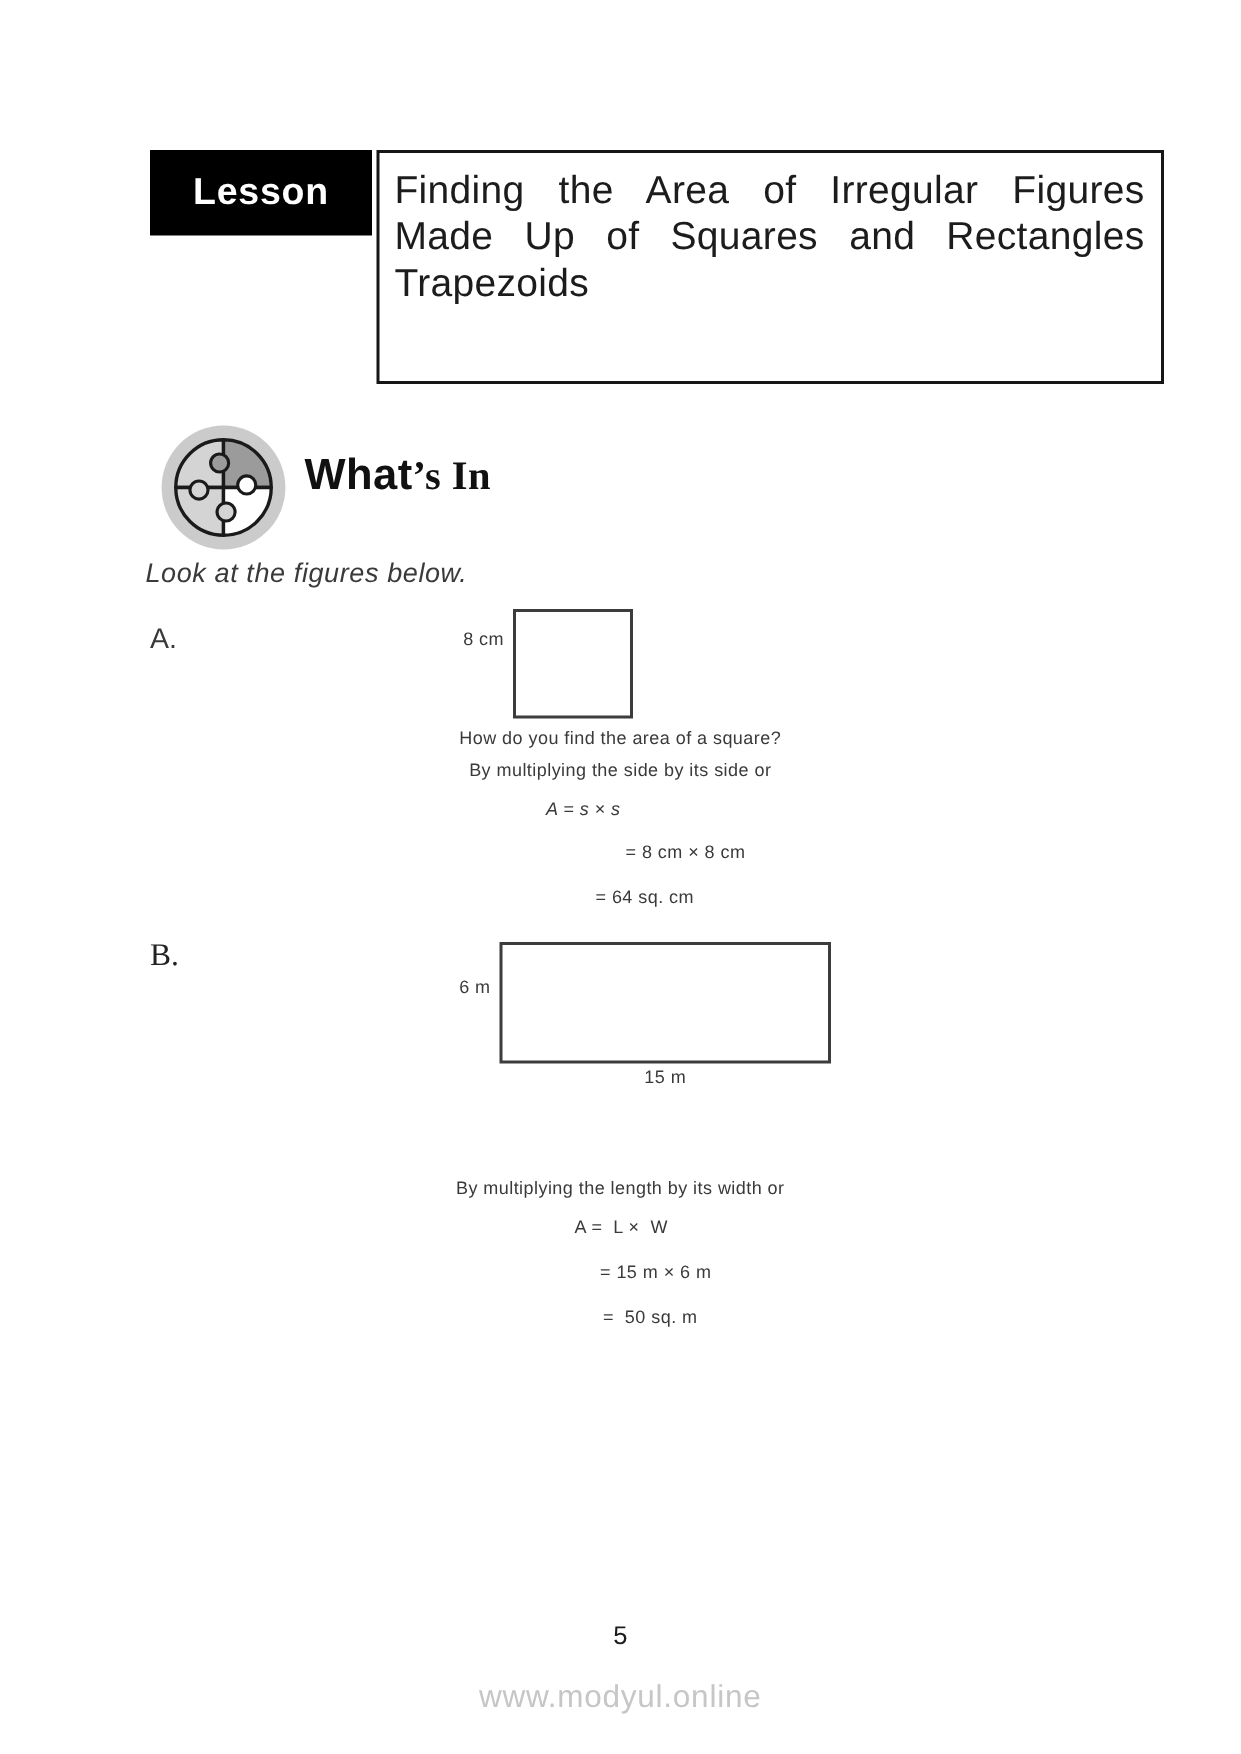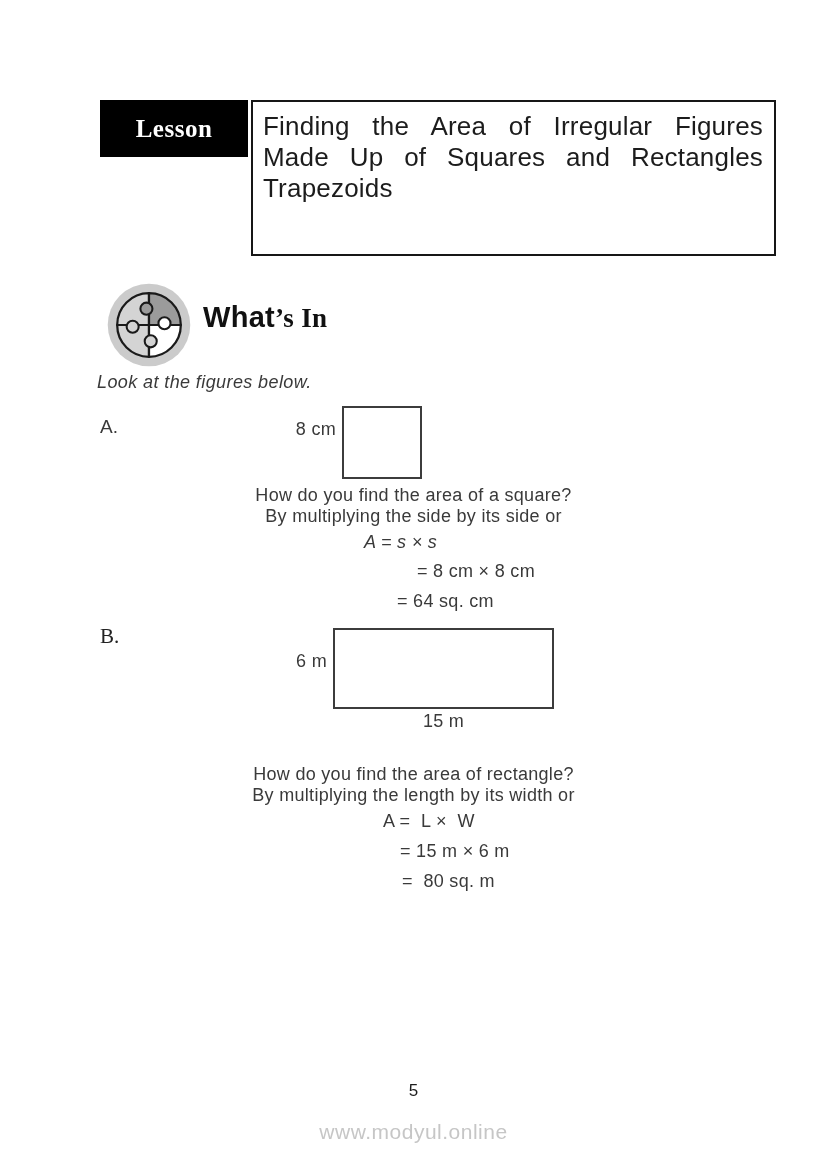--- a/index.html
+++ b/index.html
@@ -4,21 +4,21 @@
 <style>
   html,body{margin:0;padding:0;background:#ffffff;}
   .page{
     position:relative;width:827px;height:1169px;background:#ffffff;
     font-family:"Liberation Sans",sans-serif;color:#333;overflow:hidden;
   }
   
   .lesson-badge{
     position:absolute;left:100px;top:100px;width:148px;height:57px;
     background:#000;color:#fff;display:flex;align-items:center;justify-content:center;
-    font-family:Liberation Serif, serif;font-weight:bold;font-size:25px;letter-spacing:.5px;
+    font-family:Liberation Sans, sans-serif;font-weight:bold;font-size:25px;letter-spacing:.5px;
   }
   .title-box{
     position:absolute;left:251px;top:100px;width:525px;height:156px;
     box-sizing:border-box;border:2px solid #161616;
     padding:9px 11px 0 10px;color:#1c1c1c;
     font-size:26px;line-height:31px;letter-spacing:.2px;
   }
   .title-line{text-align:justify;text-align-last:justify;white-space:normal;}
   .title-line.last{text-align-last:left;}
   
@@ -26,21 +26,21 @@
   .whats-in{
     position:absolute;left:203px;top:301px;color:#111;
     font-size:29px;font-weight:bold;letter-spacing:.3px;
   }
   .whats-in .serif-part{font-family:"Liberation Serif",serif;font-size:27px;}
   .intro{
     position:absolute;left:97px;top:372px;font-style:italic;font-size:18px;
     letter-spacing:.4px;color:#3a3a3a;
   }
   
-  .body-text{font-size:18px;letter-spacing:.3px;color:#3a3a3a;}
+  .body-text{font-size:12px;letter-spacing:.3px;color:#3a3a3a;}
   .center-line{position:absolute;left:0;width:827px;text-align:center;}
   .abs{position:absolute;}
   .pre{white-space:pre;}
   
   .sec-label-a{position:absolute;left:100px;top:416px;font-size:19px;color:#3a3a3a;}
   .sec-label-b{
     position:absolute;left:100px;top:624px;font-size:21px;color:#222;
     font-family:"Liberation Serif",serif;
   }
   .square-fig{
@@ -96,22 +96,21 @@
   <div class="center-line body-text" style="top:506px;">By multiplying the side by its side or</div>
   <div class="center-line body-text" style="top:485px;">How do you find the area of a square?</div>
   <div class="abs body-text pre" style="left:364px;top:532px;font-style:italic;">A = s × s</div>
   <div class="abs body-text pre" style="left:417px;top:561px;">= 8 cm × 8 cm</div>
   <div class="abs body-text pre" style="left:397px;top:591px;">= 64 sq. cm</div>
 
   <div class="sec-label-b">B.</div>
   <div class="rect-fig"></div>
   <div class="side-label-b body-text">6 m</div>
   <div class="len-label-b body-text">15 m</div>
-  <div class="center-line body-text" style="top:764px;">How do you find the area of rectangle?</div>
   <div class="center-line body-text" style="top:785px;">By multiplying the length by its width or</div>
   <div class="abs body-text pre" style="left:383px;top:811px;">A =  L ×  W</div>
   <div class="abs body-text pre" style="left:400px;top:841px;">= 15 m × 6 m</div>
-  <div class="abs body-text pre" style="left:402px;top:871px;">=  80 sq. m</div>
+  <div class="abs body-text pre" style="left:402px;top:871px;">=  50 sq. m</div>
 
   <div class="page-number">5</div>
   <div class="watermark">www.modyul.online</div>
 
 </div>
 
 </body></html>

